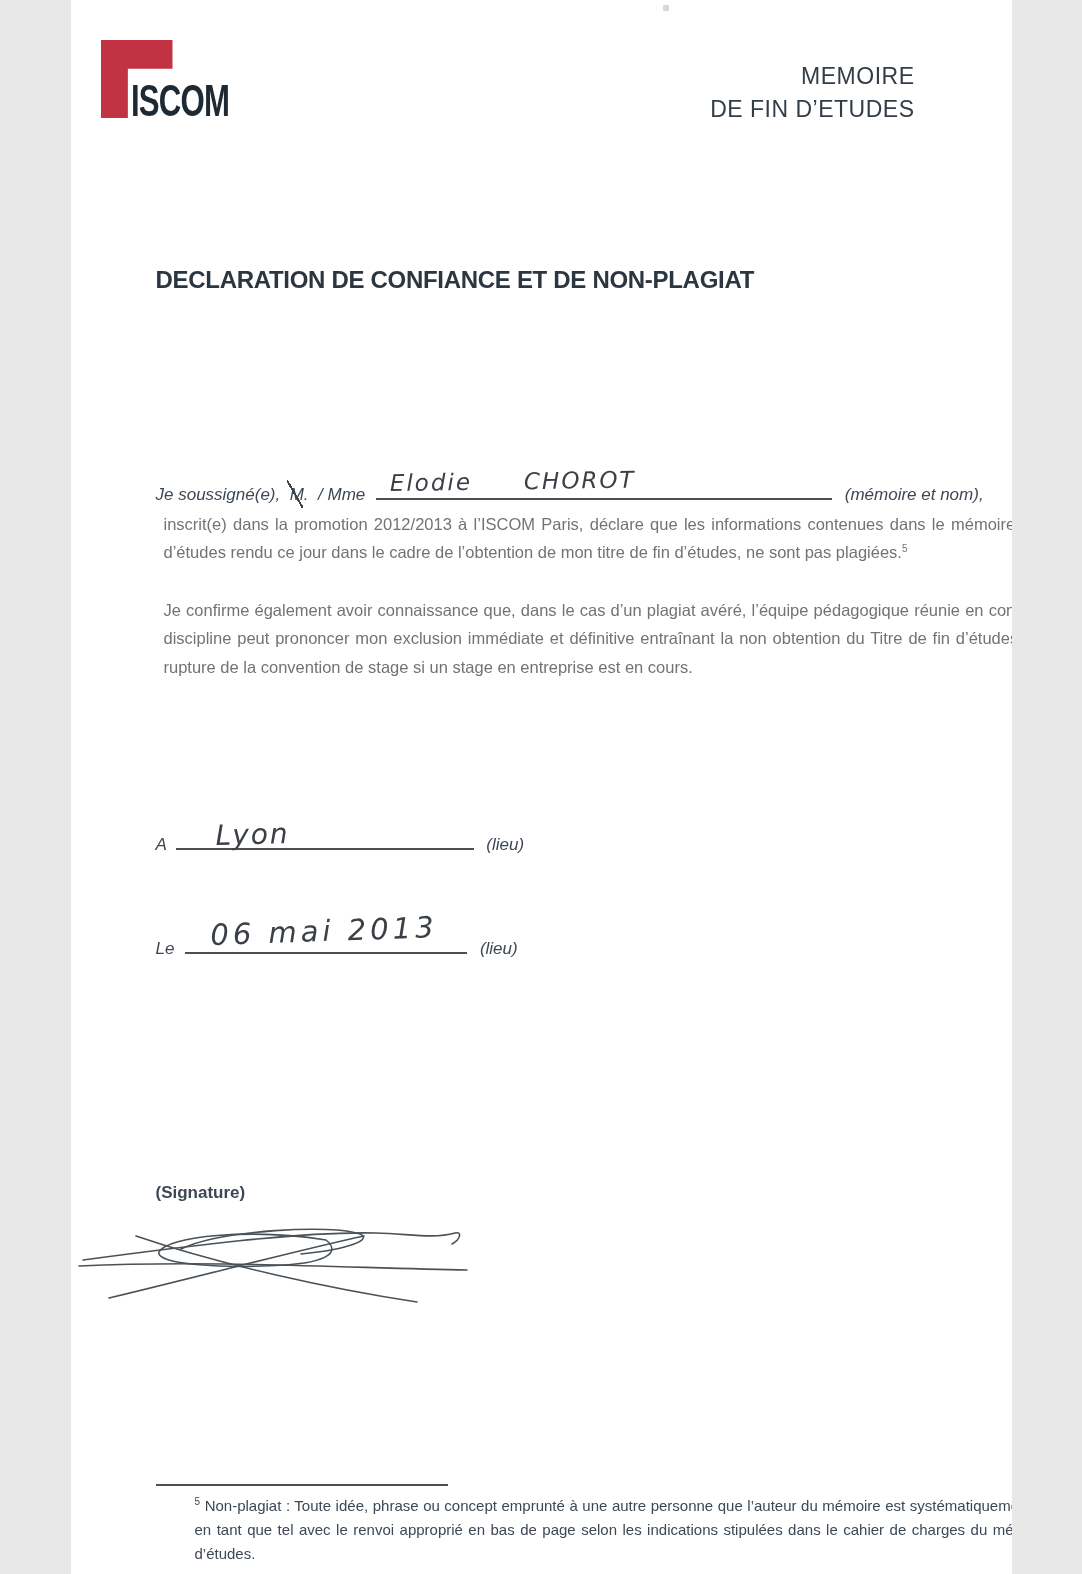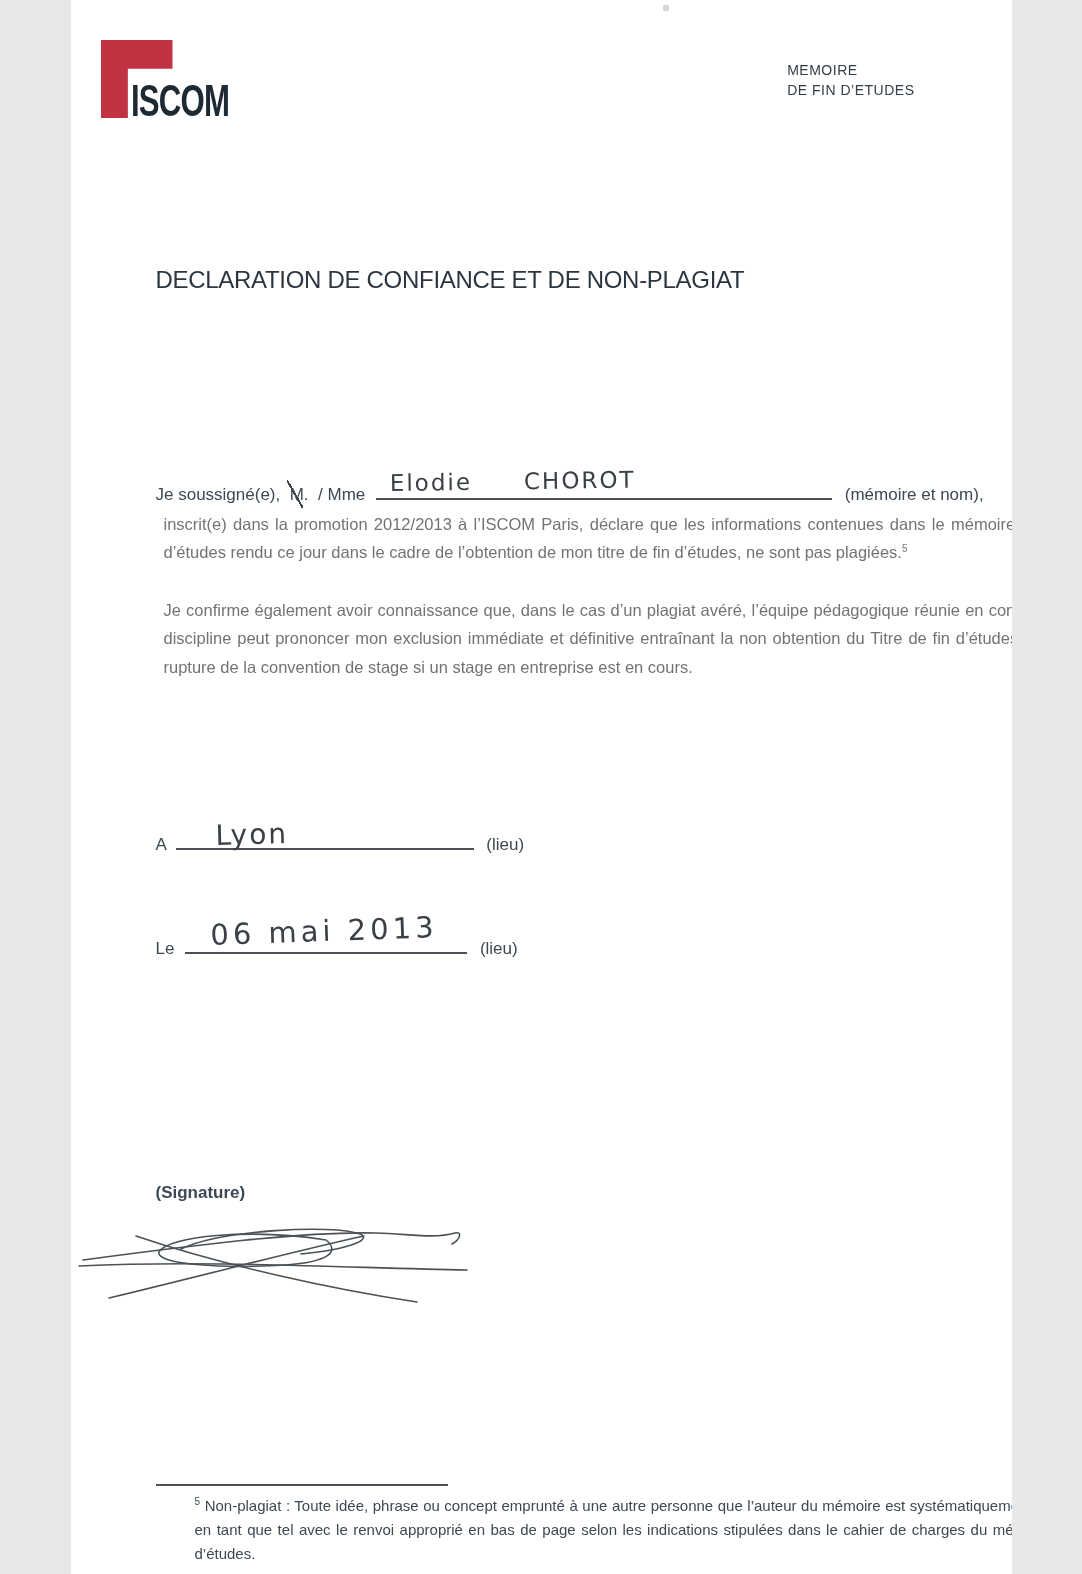--- a/index.html
+++ b/index.html
@@ -26,46 +26,47 @@
   .logo-text {
     position: absolute; left: 30px; top: 36px;
     font-size: 38px; font-weight: 700; color: #1d2933;
     letter-spacing: -1px;
     transform: scale(0.82, 1.18);
     transform-origin: left top;
     white-space: nowrap;
   }
   .doc-type {
     position: absolute; right: 97px; top: 60px;
-    font-size: 14px; color: #323d48; letter-spacing: 0.5px;
+    text-align: right;
+    font-size: 23px; color: #323d48; letter-spacing: 0.5px;
     line-height: 1.45;
   }
 
   .scan-artifact {
     position: absolute; left: 592px; top: 5px;
     width: 6px; height: 6px; background: #d7d7d7; border-radius: 1px;
   }
 
   
   .title {
     position: absolute; left: 85px; top: 266px;
-    font-size: 24px; font-weight: 400; color: #2c3640;
+    font-size: 24px; font-weight: 700; color: #2c3640;
     letter-spacing: -0.3px;
   }
 
   
   .bodytext {
     position: absolute; left: 93px; width: 900px;
     font-size: 16.5px; line-height: 1.72; color: #737373;
     text-align: justify;
   }
   sup.fn-ref { font-size: 10px; vertical-align: super; line-height: 0; }
 
   
-  .fill-line { position: absolute; left: 85px; white-space: nowrap; font-size: 17px; color: #3d4854; }
+  .fill-line { position: absolute; left: 85px; white-space: nowrap; font-size: 17px; color: #3d4854; font-style: italic; }
   .fill-line .label { display: inline-block; }
   .blank {
     display: inline-block;
     border-bottom: 2px solid #4a5056;
     vertical-align: baseline;
     position: relative;
     height: 30px;
     margin-top: 28px;
   }
   .hint { display: inline-block; margin-left: 8px; }

